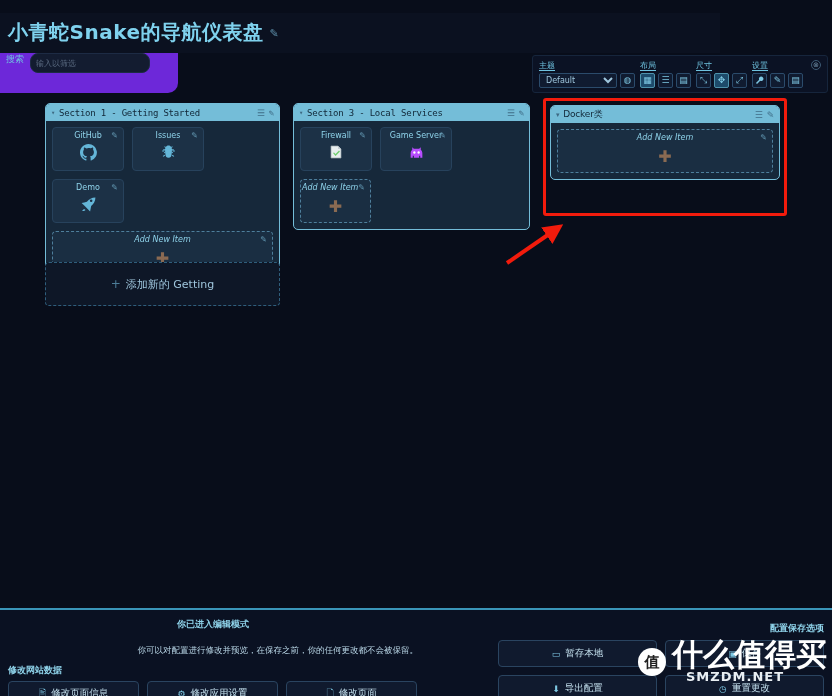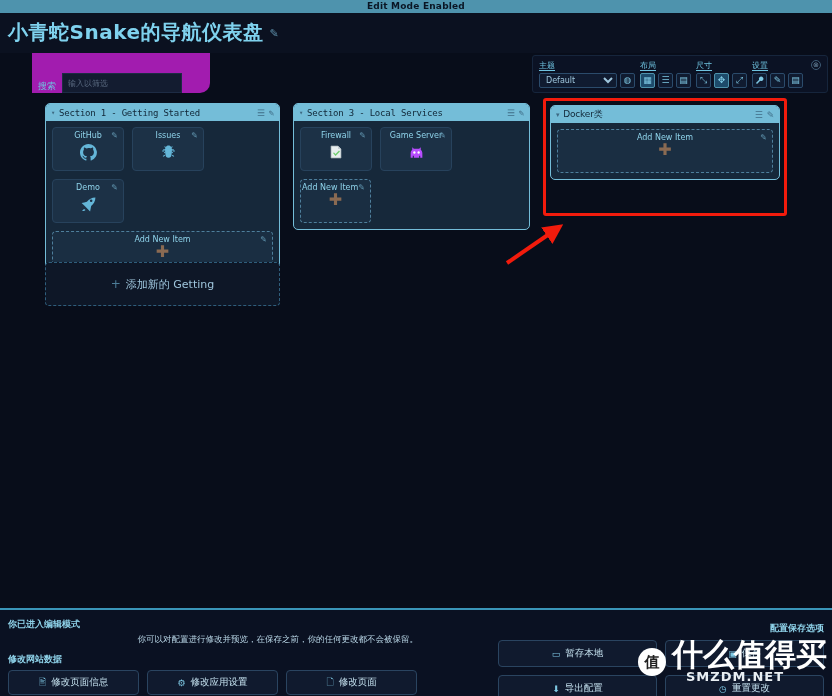--- a/index.html
+++ b/index.html
@@ -30,27 +30,27 @@
     letter-spacing: .5px; white-space: nowrap;
   }
   .title-pencil {
     display: inline-block; margin-left: 6px; font-size: 11px;
     color: #5b8ba5; vertical-align: middle;
   }
 
   
   .search-panel {
     position: absolute; left: 0; top: 53px; width: 178px; height: 40px;
-    background: #a21caf; border-bottom-right-radius: 10px;
-    display: flex; align-items: flex-end; padding-left: 6px; margin-left: 32px;
+    background: #6d28d9; border-bottom-right-radius: 10px;
+    display: flex; align-items: flex-start; padding-left: 6px;
   }
   .search-label { font-size: 9px; color: #6fc3e0; margin-right: 6px; white-space: nowrap; }
   .search-input {
     width: 120px; height: 20px; background: #131c30;
-    border: 1px solid #1d2b44; border-radius: 0;
+    border: 1px solid #1d2b44; border-radius: 8px;
     color: #6d7d95; font-size: 8px; padding: 0 5px;
     font-family: Liberation Serif, serif;
   }
   .search-input::placeholder { color: #5a6a80; }
 
   
   .toolbar {
     position: absolute; right: 4px; top: 55px;
     width: 296px; height: 38px;
     background: #0b1224; border: 1px solid #16253c; border-radius: 3px;
@@ -109,22 +109,23 @@
   .item-title {
     font-size: 8px; color: #8fd3ea; position: absolute; top: 3px;
     white-space: nowrap;
   }
   .item-pencil { position: absolute; top: 3px; right: 5px; font-size: 8px; color: #5f93ad; }
   .item-glyph { font-size: 17px; line-height: 1; margin-top: 9px; }
 
   .add-item {
     border: 1px dashed #4e7f9c; background: #1a2e42;
     position: relative;
-    display: flex; flex-direction: column; align-items: center; 
+    display: flex; flex-direction: column; align-items: center; justify-content: center;
     border-radius: 4px;
+    font-style: italic;
   }
   .add-label { position: absolute; top: 3px; font-size: 8px; color: #8fd3ea; white-space: nowrap; }
   .add-plus { color: #8a6a52; font-size: 16px; font-weight: bold; margin-top: 10px; }
 
   .add-section {
     position: absolute; left: 45px; top: 262px; width: 235px; height: 44px;
     border: 1px dashed #2f5e7c; border-radius: 4px; background: #0e1727;
     display: flex; align-items: center; justify-content: center;
     color: #9fc6dd; font-size: 11px; gap: 5px;
   }
@@ -136,21 +137,21 @@
     border: 3px solid #f21b0c; border-radius: 3px; pointer-events: none;
   }
   .red-arrow { position: absolute; left: 495px; top: 222px; }
 
   
   .bottom {
     position: absolute; left: 0; bottom: 0; width: 832px; height: 88px;
     background: #0a1122; border-top: 2px solid #3a95b8;
   }
   .bl { position: absolute; left: 8px; top: 8px; width: 410px; }
-  .b-title { font-size: 9px; font-weight: bold; color: #8fd3ea; margin-bottom: 3px; }
+  .b-title { font-size: 9px; font-weight: bold; color: #8fd3ea; margin-bottom: 14px; text-align: center; }
   .b-desc { font-size: 8.5px; color: #b9d6e6; margin-bottom: 7px; text-align: right; }
   .b-sub { font-size: 9px; font-weight: bold; color: #8fd3ea; margin-bottom: 4px; }
   .btn-row { display: flex; gap: 8px; }
   .btn {
     background: #101a2e; border: 1px solid #2a4околь; border: 1px solid #2a4460;
     border-radius: 4px; color: #c6e3f0; font-size: 9.5px;
     display: flex; align-items: center; justify-content: center; gap: 5px;
     height: 25px;
   }
   .btn .bi { color: #7ec8e3; font-size: 9px; }
@@ -176,21 +177,20 @@
     position: absolute; left: 48px; bottom: 10px;
     font-size: 13px; font-weight: bold; color: #e8eef2;
     letter-spacing: 1px; white-space: nowrap;
   }
 </style>
 </head>
 <body>
 
 <div id="app">
 
-  <div class="editbar">Edit Mode Enabled</div>
 
   <div class="header">
     <div class="page-title">
       <span>小青蛇Snake的导航仪表盘</span><span class="title-pencil">✎</span>
     </div>
   </div>
 
   <div class="search-panel">
     <span class="search-label">搜索</span>
     <input class="search-input" type="text" placeholder="输入以筛选" style="">

